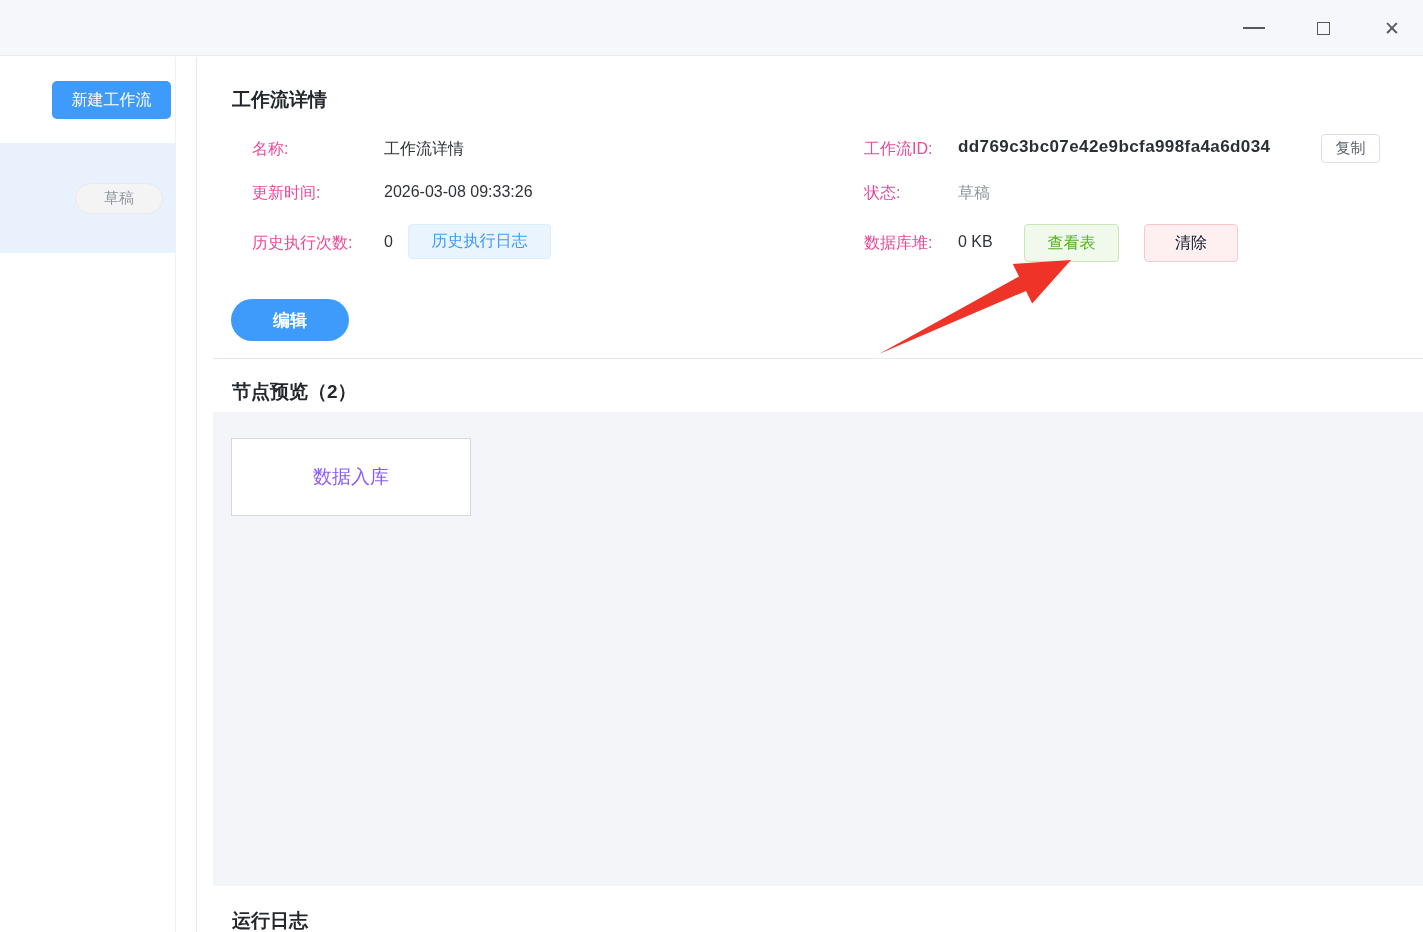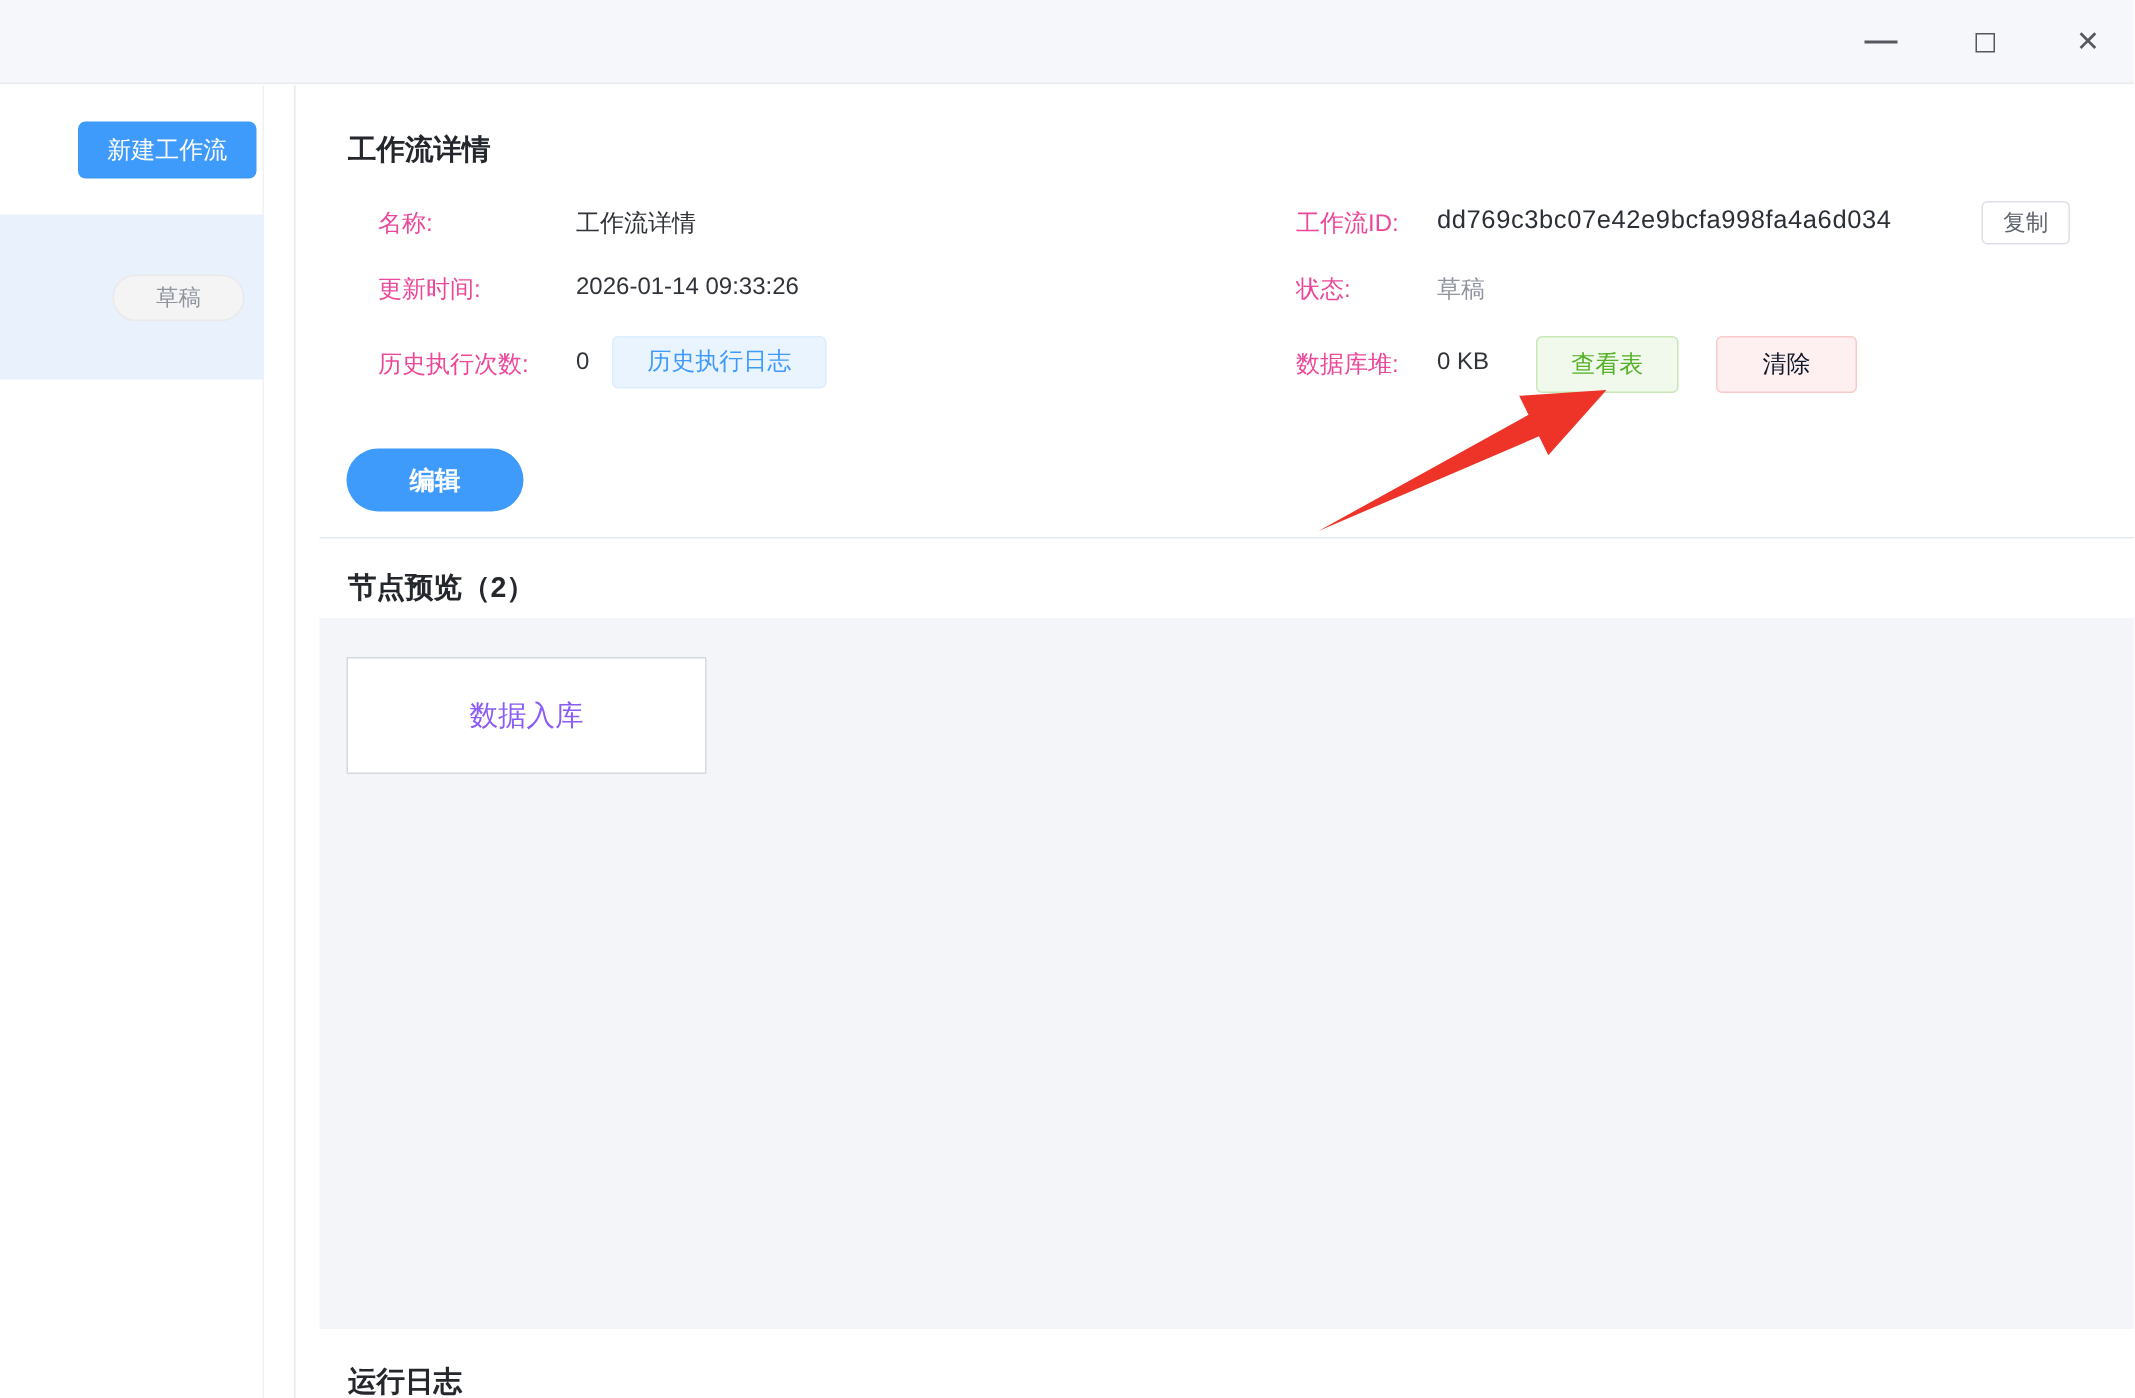--- a/index.html
+++ b/index.html
@@ -32,21 +32,21 @@
   .pill-draft { top:40px; height:31px; background:#f4f4f5; border:1px solid #e9e9eb; color:#8f949e; }
   .pill-published { top:35px; height:34px; background:#f0f9eb; border:1px solid #e1f3d8; color:#67c23a; font-weight:600; }
 
   
   .main { position:absolute; left:196px; top:57px; width:1227px; height:875px;
           background:#fff; border-left:1px solid #e7e9ee; }
   .sec-title { position:absolute; font-size:19px; font-weight:bold; color:#24272c; white-space:nowrap; }
   .lbl { position:absolute; font-size:16px; color:#ec4899; white-space:nowrap;margin-left:20px; }
   .val { position:absolute; font-size:16px; color:#303338; white-space:nowrap; }
   .val-muted { color:#8f949e; }
-  .id-val { font-size:17px; color:#2b2f36; letter-spacing:.4px; }
+  .id-val { font-size:17px; color:#2b2f36; letter-spacing:.4px;font-weight:bold; }
 
   .btn { position:absolute; display:flex; align-items:center; justify-content:center;
          font-family:inherit; font-size:16px; border-radius:4px; cursor:pointer; }
   .btn-copy { left:1124px; top:77px; width:59px; height:29px; background:#fff;
               border:1px solid #dcdfe6; color:#5f646c; font-size:15px; }
   .btn-histlog { left:211px; top:167px; width:143px; height:35px; background:#eaf4fe;
                  border:1px solid #dceefd; color:#3f9bfb; }
   .btn-viewtable { left:827px; top:167px; width:95px; height:38px; background:#f0f9eb;
                    border:1px solid #c9e7b6; color:#55b229; }
   .btn-clear { left:947px; top:167px; width:94px; height:38px; background:#fef0f0;
@@ -94,21 +94,21 @@
 
     <div class="sec-title" style="left:35px; top:30px;">工作流详情</div>
 
     <div class="lbl" style="left:35px; top:82px;">名称:</div>
     <div class="val" style="left:187px; top:82px;">工作流详情</div>
     <div class="lbl" style="left:647px; top:82px;">工作流ID:</div>
     <div class="val id-val" style="left:761px; top:80px;">dd769c3bc07e42e9bcfa998fa4a6d034</div>
     <button class="btn btn-copy">复制</button>
 
     <div class="lbl" style="left:35px; top:126px;">更新时间:</div>
-    <div class="val" style="left:187px; top:126px;">2026-01-14 09:33:26</div>
+    <div class="val" style="left:187px; top:126px;">2026-03-08 09:33:26</div>
     <div class="lbl" style="left:647px; top:126px;">状态:</div>
     <div class="val val-muted" style="left:761px; top:126px;">草稿</div>
 
     <div class="lbl" style="left:35px; top:176px;">历史执行次数:</div>
     <div class="val" style="left:187px; top:176px;">0</div>
     <button class="btn btn-histlog">历史执行日志</button>
     <div class="lbl" style="left:647px; top:176px;">数据库堆:</div>
     <div class="val" style="left:761px; top:176px;">0 KB</div>
     <button class="btn btn-viewtable">查看表</button>
     <button class="btn btn-clear">清除</button>

